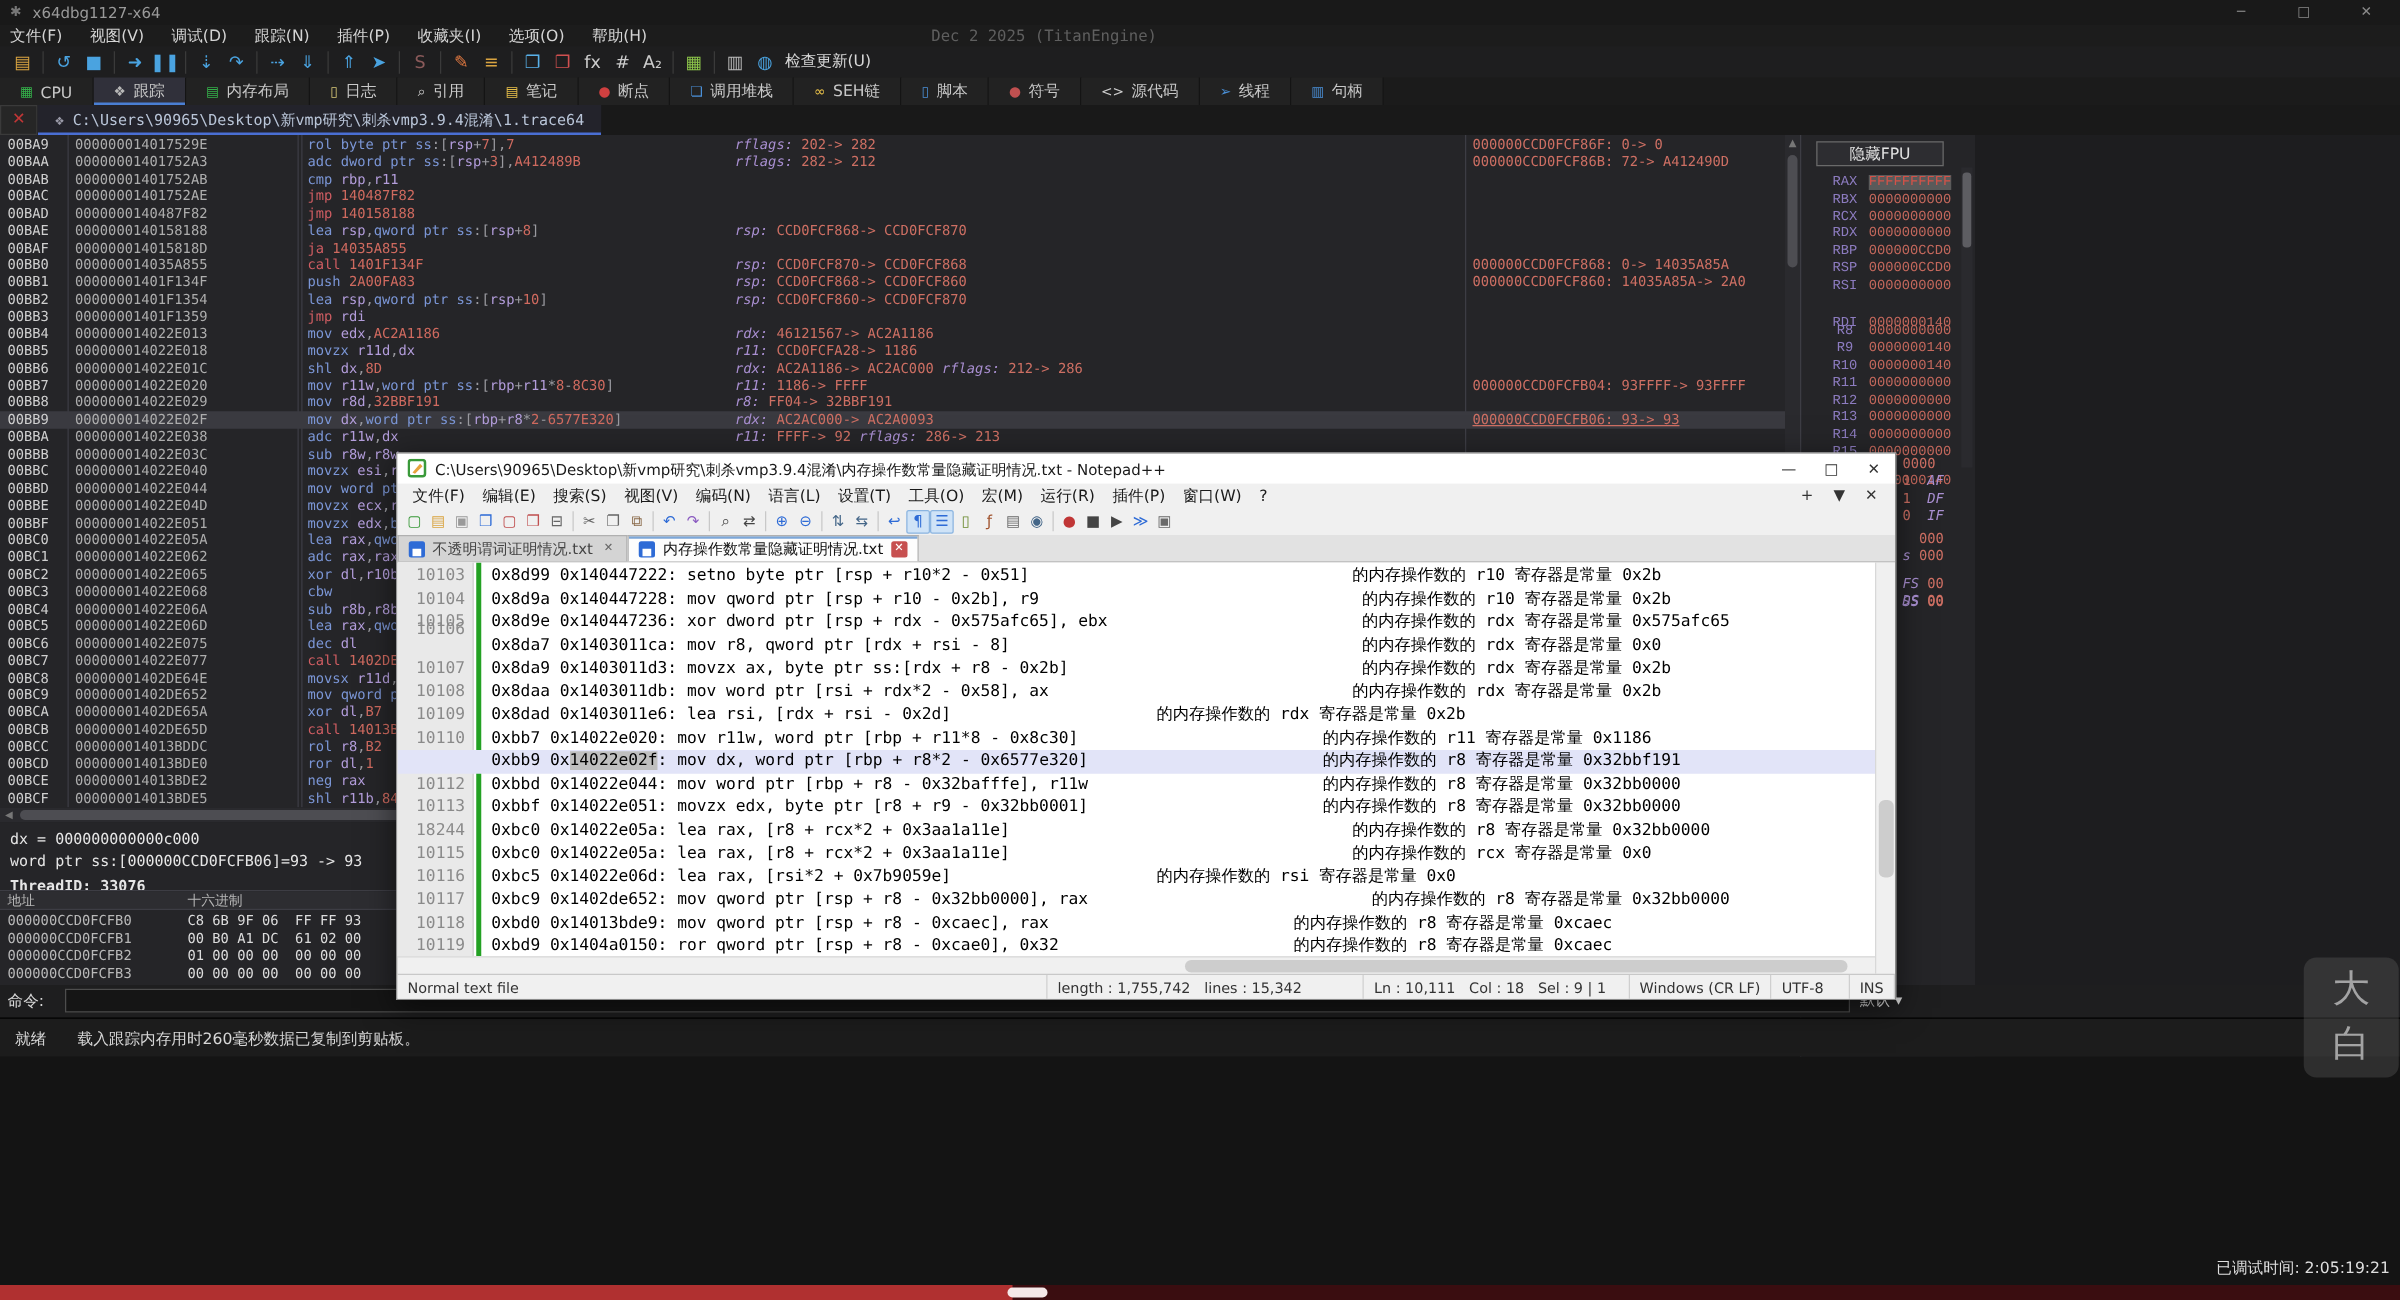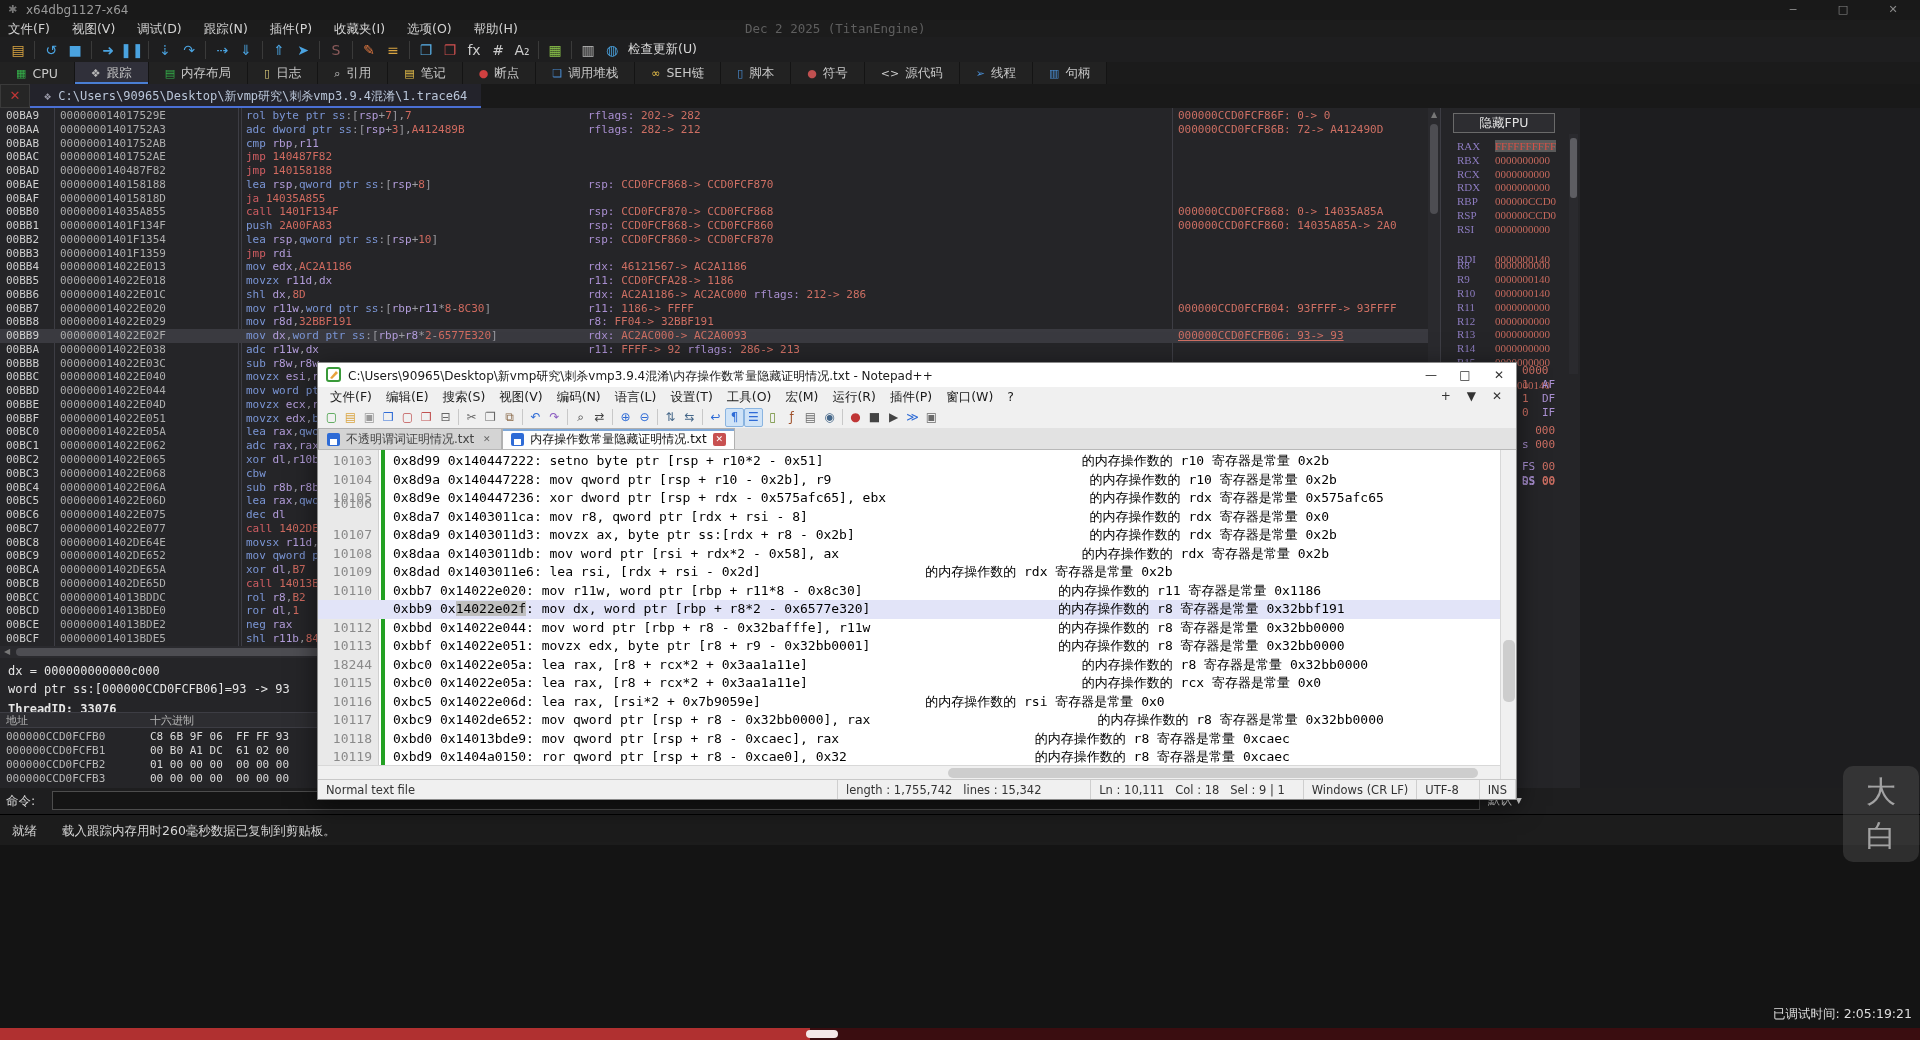--- a/index.html
+++ b/index.html
@@ -34,31 +34,31 @@
   .vline { position:absolute; top:0; bottom:0; width:1px; background:#3d3d44; }
   .trow { position:absolute; left:0; width:100%; height:14px; font-size:11px; line-height:13.8px; white-space:pre; font-family:"DejaVu Sans Mono",monospace; }
   .selband { position:absolute; left:0; width:1428px; height:14px; background:#3a3a40; }
   .t-idx { position:absolute; left:6px; color:#cfcfcf; }
   .t-addr { position:absolute; left:60px; color:#adadad; }
   .t-asm { position:absolute; left:246px; color:#9a9aa0; }
   .t-cmt { position:absolute; left:588px; white-space:pre; font-size:11px; line-height:13.8px; font-family:"DejaVu Sans Mono",monospace; }
   .t-watch { position:absolute; left:1178px; white-space:pre; font-size:11px; line-height:13.8px; color:#cd6f63; font-family:"DejaVu Sans Mono",monospace; }
   .mn { color:#7b96d6; } .mr { color:#cf5d62; } .kw { color:#7b96d6; }
   .reg { color:#b39ddb; } .num { color:#cf6a5f; } .pun { color:#9a9aa0; }
-  .lbl { color:#a98fd1; } .val { color:#cd6f63; }
+  .lbl { color:#a98fd1;font-style:italic; } .val { color:#cd6f63; }
   #trace-hscroll { position:absolute; left:0; top:646px; width:1440px; height:12px; background:#2a2a2e; }
   #trace-hthumb { position:absolute; left:16px; top:2px; width:480px; height:8px; background:#4d4d52; border-radius:4px; }
   .scr-ar { position:absolute; color:#777; font-size:8px; top:1px; }
   #watch-vscroll { position:absolute; left:1428px; top:0; width:12px; height:538px; background:#2a2a2e; }
   #watch-vthumb { position:absolute; left:2px; top:16px; width:8px; height:90px; background:#4d4d52; border-radius:4px; }
 
   
   #regs { position:absolute; left:1440px; top:108px; width:140px; height:737px; background:#252528; border-left:1px solid #3d3d44; }
   #fpu-btn { position:absolute; left:12px; top:5px; width:102px; height:20px; border:1px solid #6a6a6a; background:#2d2d31; color:#e2e2e2; font-size:12.5px; text-align:center; line-height:18px; cursor:pointer; }
-  .rrow { position:absolute; left:16px; font-size:11px; line-height:13px; font-family:Liberation Serif, serif; white-space:pre; }
+  .rrow { position:absolute; left:16px; font-size:11px; line-height:13px; font-family:Liberation Mono, monospace; white-space:pre;text-align:center; }
   .rname { color:#8d7cc0; display:inline-block; width:38px; }
   .rval { color:#c4685c; }
   .rval.hl { background:#5a5a5a; color:#d45248; }
   #regs-vscroll { position:absolute; right:2px; top:26px; width:9px; height:240px; background:#2a2a2e; }
   #regs-vthumb { position:absolute; left:1px; top:4px; width:7px; height:60px; background:#5d5d62; border-radius:3px; }
   #rightvoid { position:absolute; left:1580px; top:108px; width:340px; height:737px; background:#1d1d1f; }
   .frag { position:absolute; font-size:11px; font-family:"DejaVu Sans Mono",monospace; white-space:pre; }
 
   
   #info-pane { position:absolute; left:0; top:658px; width:1440px; height:54px; background:#252528; color:#e6e6e6; font-size:12px; }

